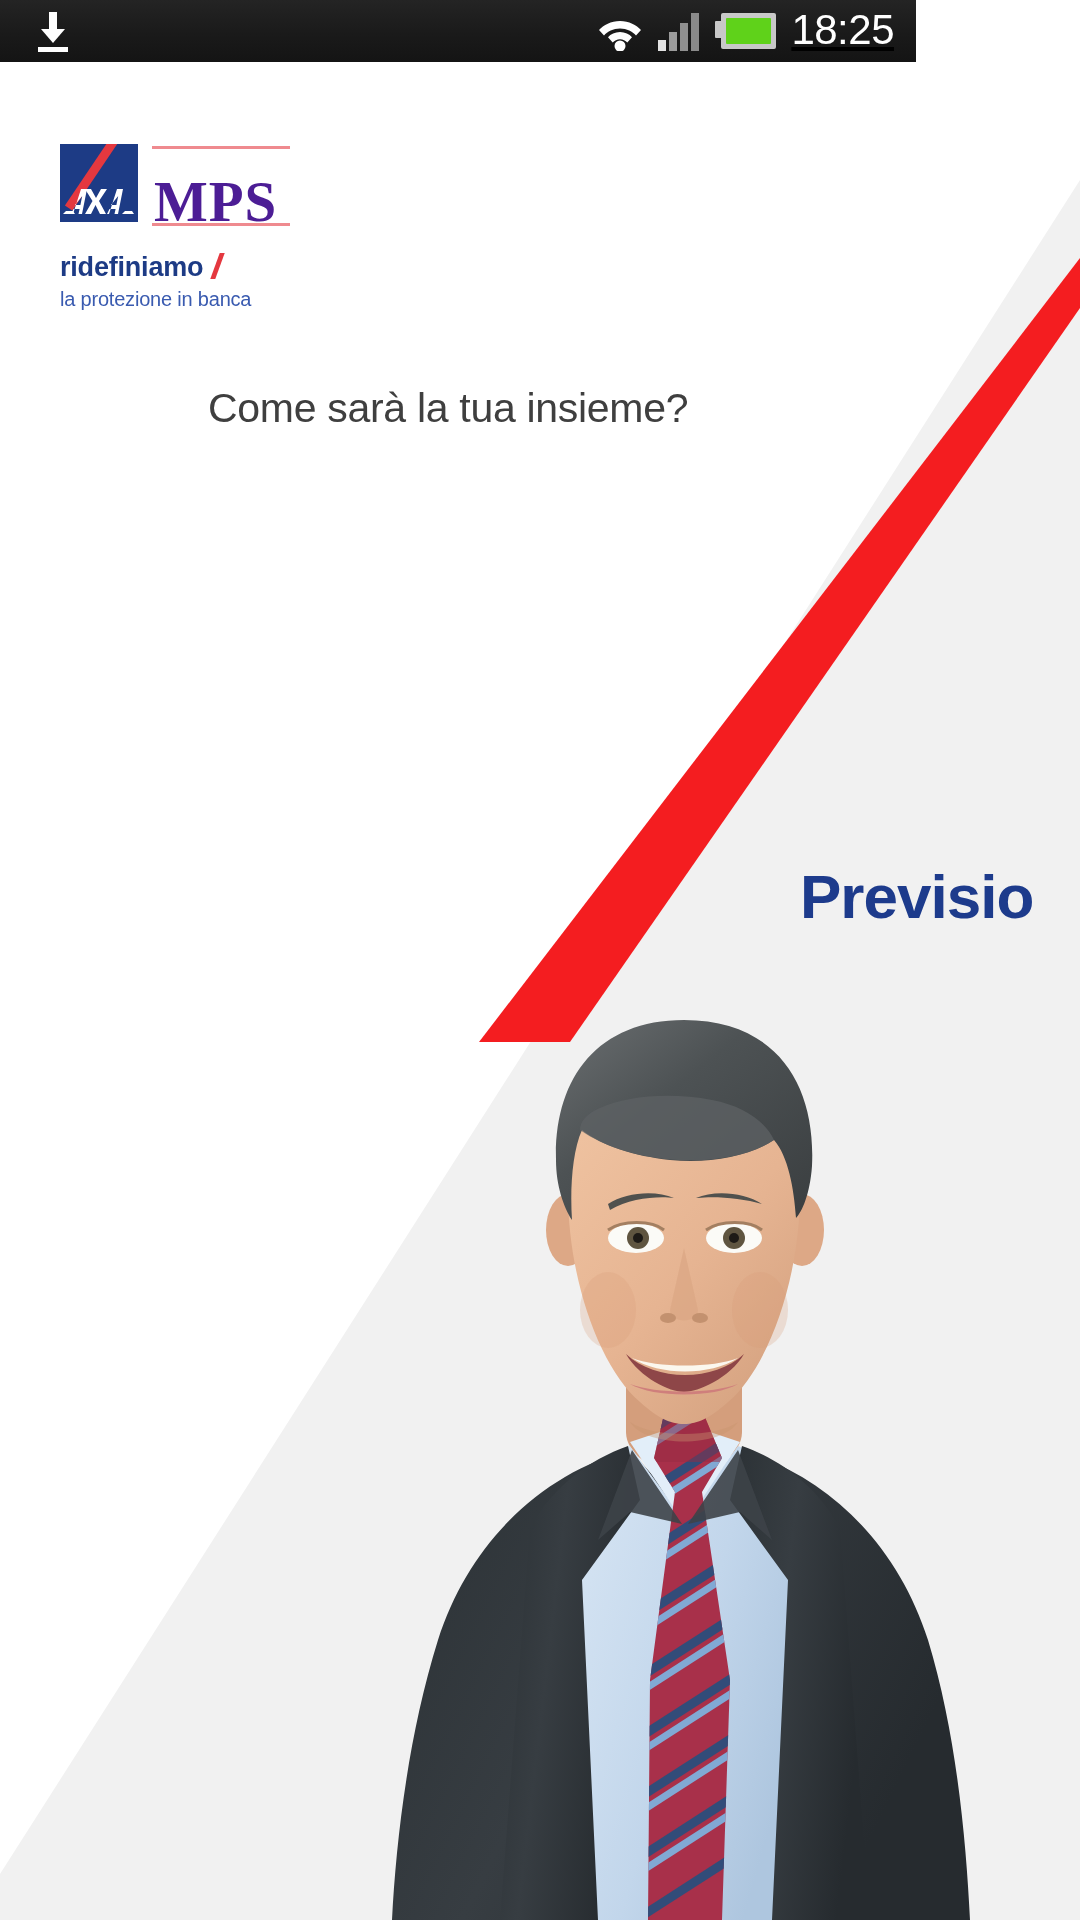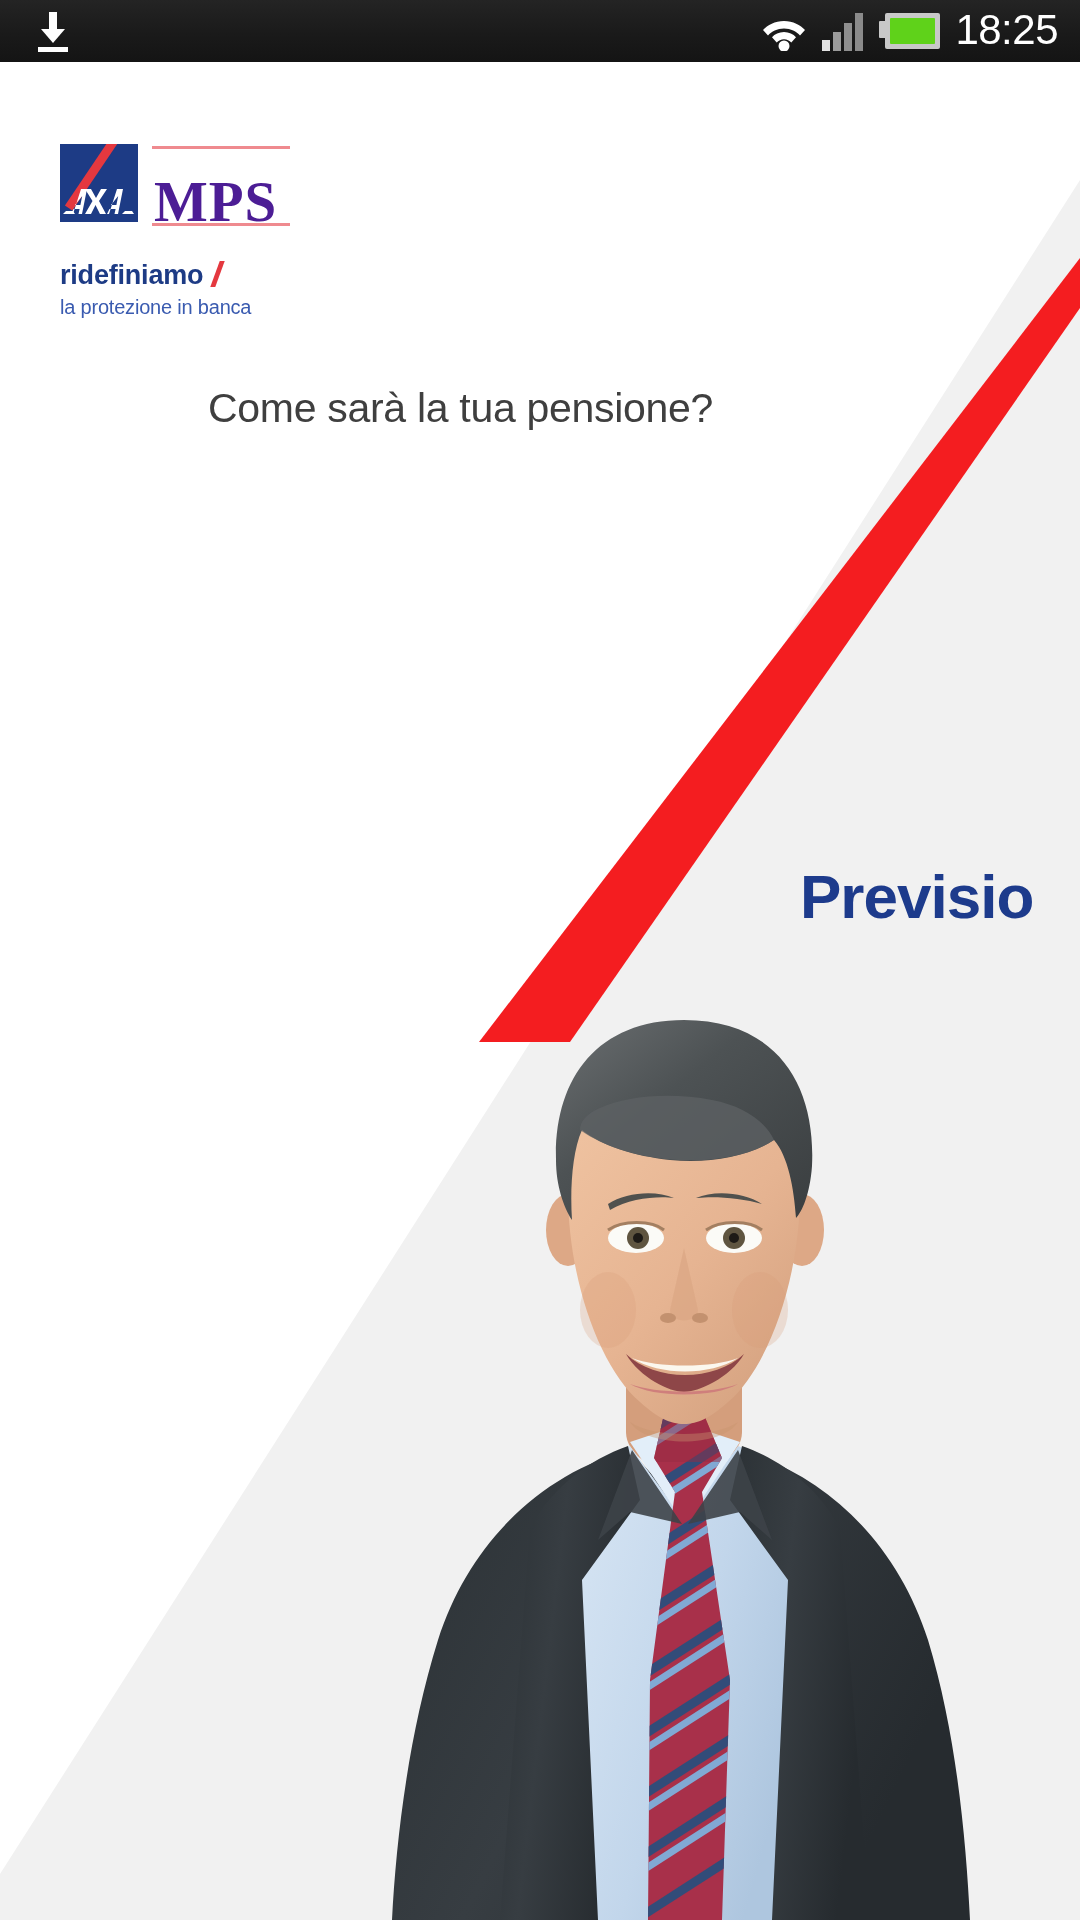--- a/index.html
+++ b/index.html
@@ -13,25 +13,26 @@
   #screen {
     position:relative;
     width:1080px; height:1920px;
     background:#ffffff;
     overflow:hidden;
   }
 
   
   #status-bar {
     position:absolute; top:0; left:0;
-    width:1080px; height:62px;
+    width:916px; height:62px;
     background:#1b1b1b;
     background-image:linear-gradient(180deg,#242424 0%,#1a1a1a 55%,#141414 100%);
     display:flex; align-items:center;
     z-index:50;
+    text-decoration:underline;
   }
   #status-left {
     display:flex; align-items:center;
     padding-left:30px;
   }
   #status-right {
     margin-left:auto;
     display:flex; align-items:center;
     padding-right:22px; gap:14px;
   }
@@ -93,21 +94,21 @@
   .mps-rule.bot { top:83px; }
   #mps-text {
     position:absolute; left:2px; top:30px;
     font-family:"Liberation Serif", serif;
     font-weight:700;
     font-size:57px;
     line-height:64px;
     color:#4c1d95;
     letter-spacing:1px;
   }
-  #tagline { margin-top:28px; }
+  #tagline { margin-top:20px; }
   #tag-main {
     font-size:27px;
     font-weight:700;
     color:#1d3b85;
     letter-spacing:-0.2px;
     line-height:30px;
     display:flex; align-items:center;
   }
   .tag-slash {
     display:inline-block;
@@ -226,21 +227,21 @@
     <div id="tagline">
       <div id="tag-main">
         <span>ridefiniamo</span>
         <span class="tag-slash"></span>
       </div>
       <div id="tag-sub">la protezione in banca</div>
     </div>
   </div>
 
   <div id="headline">
-    <div>Come sarà la tua pensione?</div>
+    <div>Come sarà la tua insieme?</div>
   </div>
 
   <div id="brand-word">Previsio</div>
 
   <div id="photo">
     <svg class="photo-svg" viewBox="0 0 690 940" preserveAspectRatio="xMidYMax meet">
       <defs>
         <linearGradient id="suitG" x1="0" y1="0" x2="1" y2="0.4">
           <stop offset="0%" stop-color="#2b3135"></stop>
           <stop offset="45%" stop-color="#373d42"></stop>

